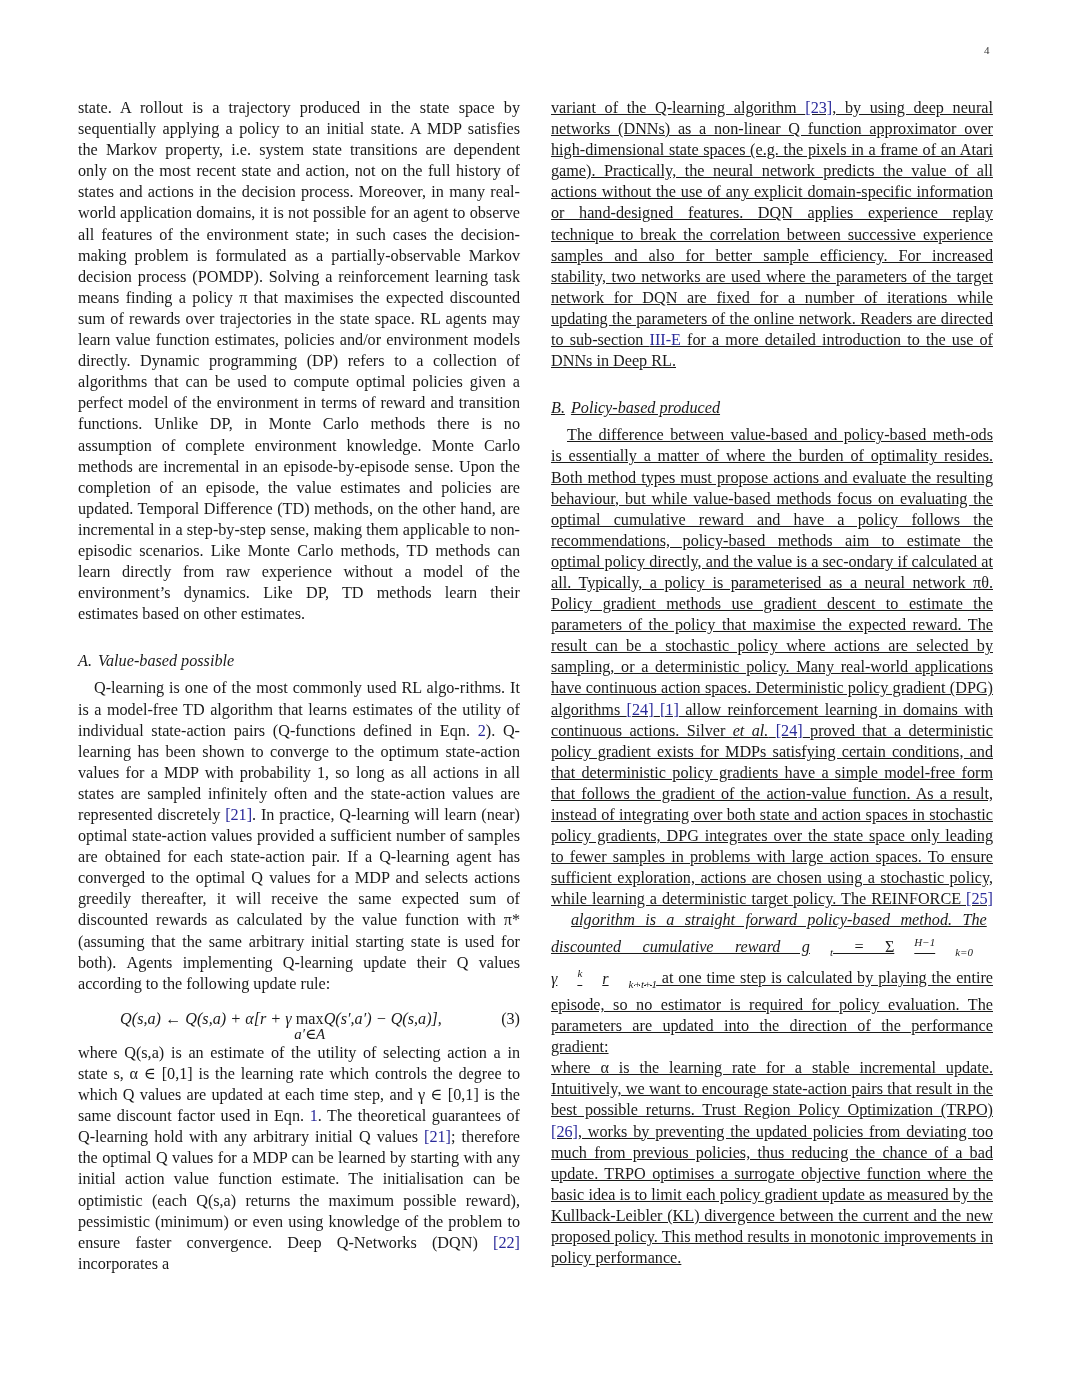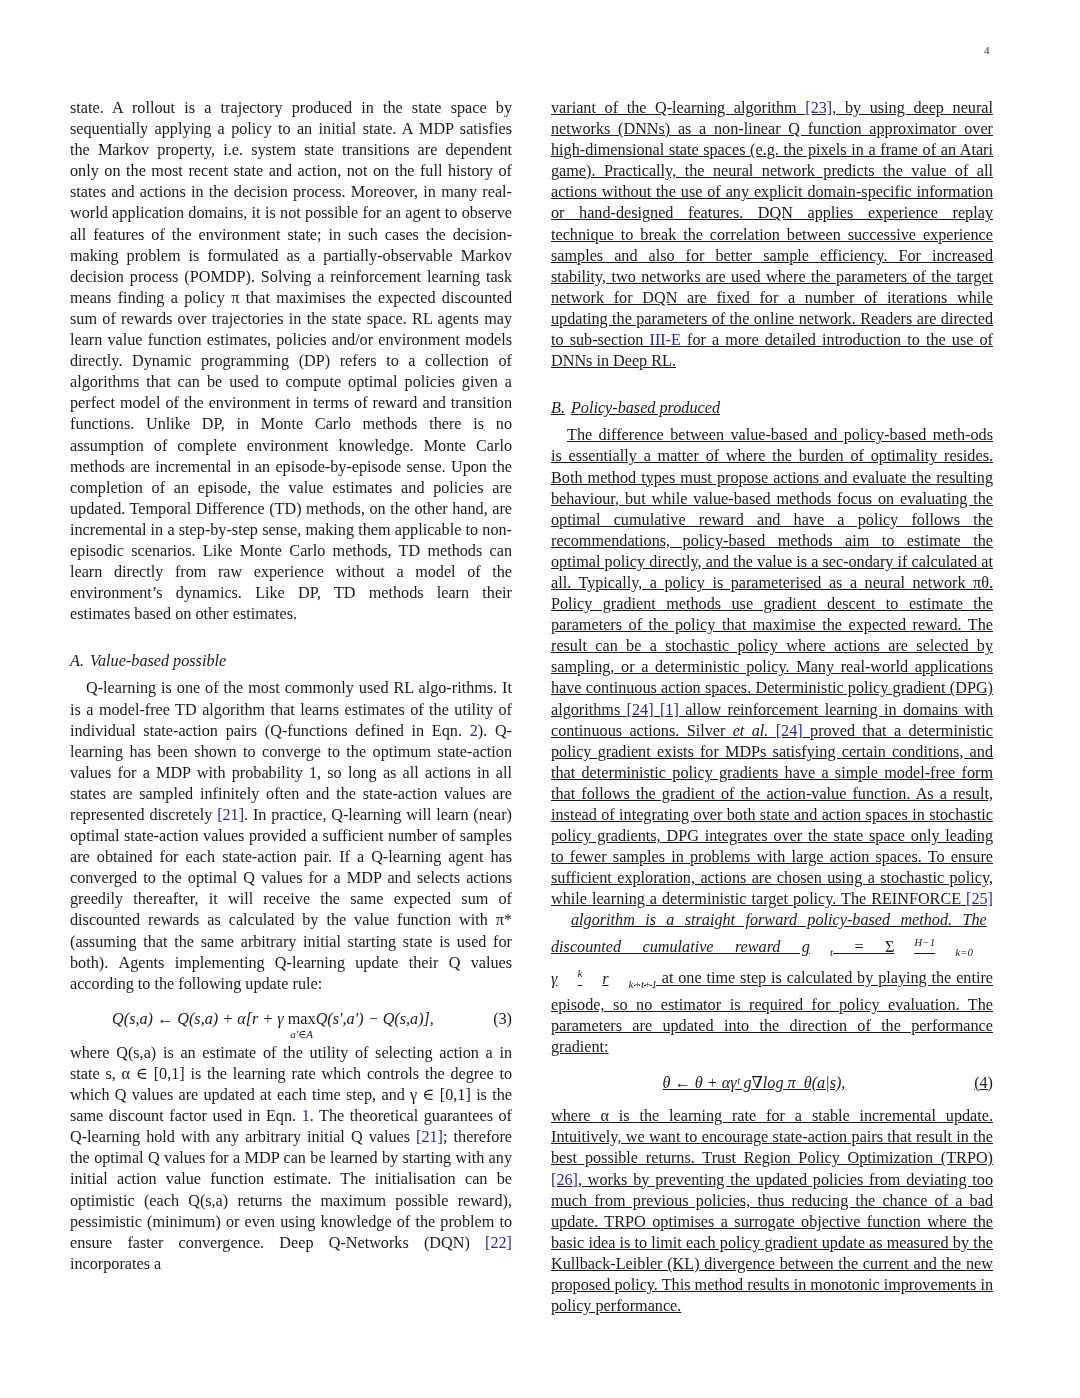--- a/index.html
+++ b/index.html
@@ -1,33 +1,33 @@
 <!DOCTYPE html>
 <html><head>
 <meta charset="utf-8">
 <style>
   html, body { margin: 0; padding: 0; background: #ffffff; }
   body { width: 1080px; height: 1398px; position: relative; overflow: hidden;
          font-family: "Liberation Serif", "DejaVu Serif", serif; color: #1a1a1a; }
   .page-number { position: absolute; top: 44px; left: 984px; font-size: 11px; color: #333; }
   .col { position: absolute; top: 98px; width: 442px; font-size: 16.2px; line-height: 21.1px; }
-  .col-left { left: 70px; }
+  .col-left { left: 78px; }
   .col-right { left: 551px; text-decoration: underline; }
   p { margin: 0; text-align: justify; hyphens: manual; }
   p.indent { text-indent: 16px; }
   .heading { font-style: italic; margin: 26px 0 6px 0; font-size: 16.2px; }
   .heading .num { margin-right: 6px; }
   .eq { display: flex; align-items: center; margin: 10px 0 8px 0; height: 30px; }
   .eq .body { flex: 1; text-align: center; font-style: italic; }
   .eq .lbl { width: 36px; text-align: right; }
   .ref { color: #2a2a9a; }
   .m { font-style: italic; margin-left: 20px; }
   sub, sup { font-size: 11px; }
   .under { display: inline-block; text-align: center; position: relative; }
-  .under .below { position: absolute; left: 50%; transform: translateX(-50%); top: 15px; font-size: 11px; white-space: nowrap; }
+  .under .below { position: absolute; left: 50%; transform: translateX(-50%); top: 15px; font-size: 15px; white-space: nowrap; }
 </style>
 </head>
 <body>
 
 <div class="page-number">4</div>
 
 <div class="col col-left">
   <p>state. A rollout is a trajectory produced in the state space by sequentially applying a policy to an initial state. A MDP satisfies the Markov property, i.e. system state transitions are dependent only on the most recent state and action, not on the full history of states and actions in the decision process. Moreover, in many real-world application domains, it is not possible for an agent to observe all features of the environment state; in such cases the decision-making problem is formulated as a partially-observable Markov decision process (POMDP). Solving a reinforcement learning task means finding a policy π that maximises the expected discounted sum of rewards over trajectories in the state space. RL agents may learn value function estimates, policies and/or environment models directly. Dynamic programming (DP) refers to a collection of algorithms that can be used to compute optimal policies given a perfect model of the environment in terms of reward and transition functions. Unlike DP, in Monte Carlo methods there is no assumption of complete environment knowledge. Monte Carlo methods are incremental in an episode-by-episode sense. Upon the completion of an episode, the value estimates and policies are updated. Temporal Difference (TD) methods, on the other hand, are incremental in a step-by-step sense, making them applicable to non-episodic scenarios. Like Monte Carlo methods, TD methods can learn directly from raw experience without a model of the environment’s dynamics. Like DP, TD methods learn their estimates based on other estimates.</p>
 
   <div class="heading">
@@ -48,19 +48,15 @@
 
 <div class="col col-right">
   <p><span>variant of the Q-learning algorithm </span><a class="ref">[23]</a><span>, by using deep neural networks (DNNs) as a non-linear Q function approximator over high-dimensional state spaces (e.g. the pixels in a frame of an Atari game). Practically, the neural network predicts the value of all actions without the use of any explicit domain-specific information or hand-designed features. DQN applies experience replay technique to break the correlation between successive experience samples and also for better sample efficiency. For increased stability, two networks are used where the parameters of the target network for DQN are fixed for a number of iterations while updating the parameters of the online network. Readers are directed to sub-section </span><a class="ref">III-E</a><span> for a more detailed introduction to the use of DNNs in Deep RL.</span></p>
 
   <div class="heading">
     <span class="num">B.</span><span>Policy-based produced</span>
   </div>
 
   <p class="indent"><span>The difference between value-based and policy-based meth-ods is essentially a matter of where the burden of optimality resides. Both method types must propose actions and evaluate the resulting behaviour, but while value-based methods focus on evaluating the optimal cumulative reward and have a policy follows the recommendations, policy-based methods aim to estimate the optimal policy directly, and the value is a sec-ondary if calculated at all. Typically, a policy is parameterised as a neural network πθ. Policy gradient methods use gradient descent to estimate the parameters of the policy that maximise the expected reward. The result can be a stochastic policy where actions are selected by sampling, or a deterministic policy. Many real-world applications have continuous action spaces. Deterministic policy gradient (DPG) algorithms </span><a class="ref">[24]</a> <a class="ref">[1]</a><span> allow reinforcement learning in domains with continuous actions. Silver </span><i>et al.</i> <a class="ref">[24]</a><span> proved that a deterministic policy gradient exists for MDPs satisfying certain conditions, and that deterministic policy gradients have a simple model-free form that follows the gradient of the action-value function. As a result, instead of integrating over both state and action spaces in stochastic policy gradients, DPG integrates over the state space only leading to fewer samples in problems with large action spaces. To ensure sufficient exploration, actions are chosen using a stochastic policy, while learning a deterministic target policy. The REINFORCE </span><a class="ref">[25]</a><span class="m"> algorithm is a straight forward policy-based method. The discounted cumulative reward g</span><sub class="m">t</sub><span> = Σ</span><sup class="m">H−1</sup><sub class="m">k=0</sub><span class="m"> γ</span><sup class="m">k</sup><span class="m">r</span><sub class="m">k+t+1</sub><span> at one time step is calculated by playing the entire episode, so no estimator is required for policy evaluation. The parameters are updated into the direction of the performance gradient:</span></p>
 
-  <div class="eq">
-    <div class="body">θ ← θ + αγᵗ g∇log π_θ(a|s),</div>
-    <div class="lbl">(4)</div>
-  </div>
 
   <p><span>where α is the learning rate for a stable incremental update. Intuitively, we want to encourage state-action pairs that result in the best possible returns. Trust Region Policy Optimization (TRPO) </span><a class="ref">[26]</a><span>, works by preventing the updated policies from deviating too much from previous policies, thus reducing the chance of a bad update. TRPO optimises a surrogate objective function where the basic idea is to limit each policy gradient update as measured by the Kullback-Leibler (KL) divergence between the current and the new proposed policy. This method results in monotonic improvements in policy performance.</span></p>
 </div>
 
 </body></html>

